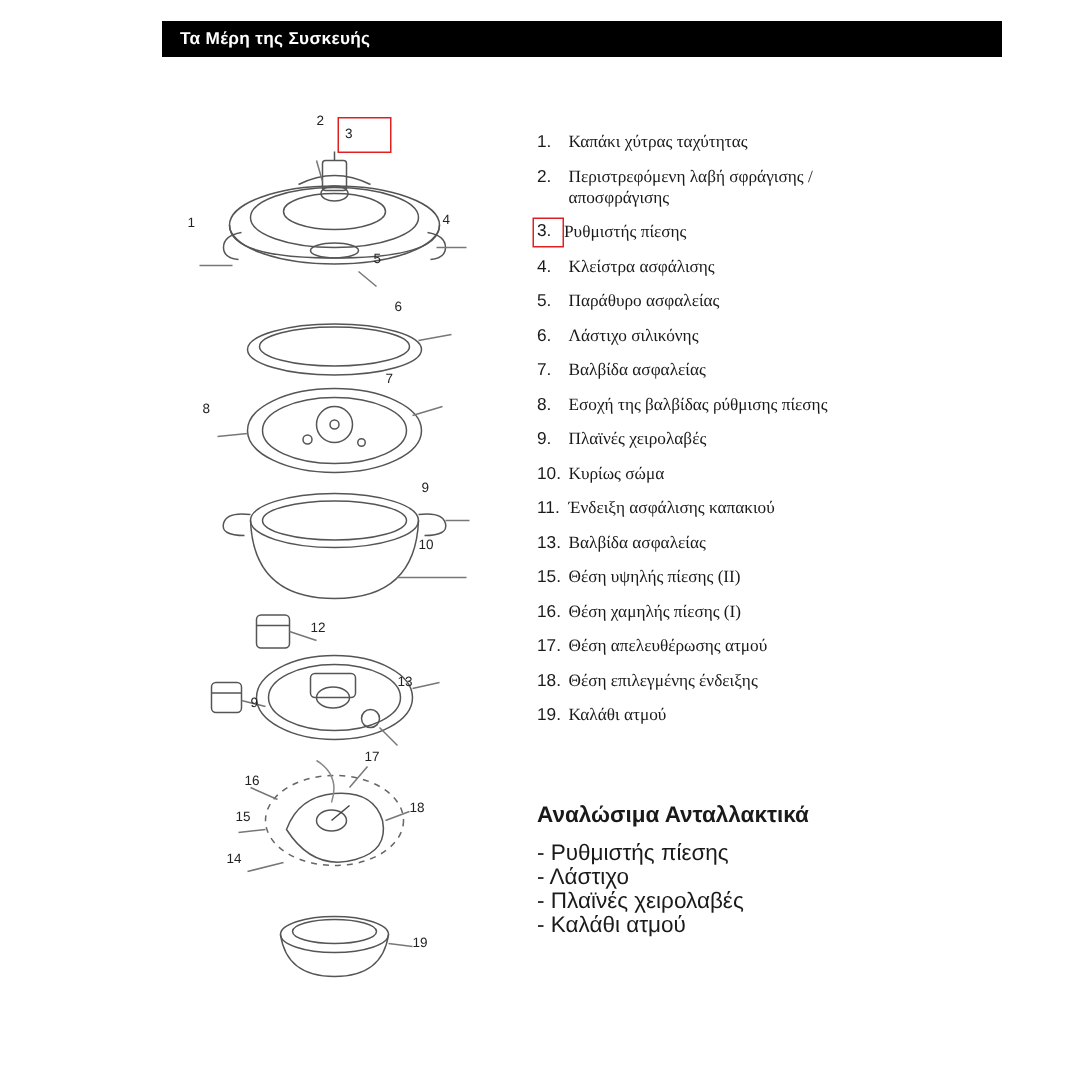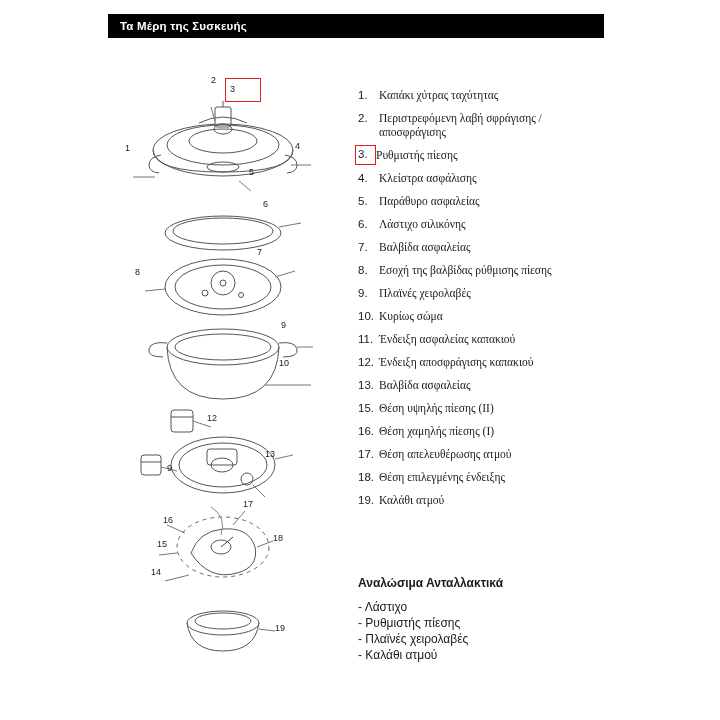--- a/index.html
+++ b/index.html
@@ -25,21 +25,21 @@
     left: 108px;
     top: 0;
     width: 504px;
     height: 720px;
     background: #ffffff;
   }
   .header-bar {
     position: absolute;
     left: 108px;
     top: 14px;
-    width: 496px;
+    width: 560px;
     height: 24px;
     background: #000000;
     color: #ffffff;
     font-size: 11.5px;
     font-weight: bold;
     line-height: 24px;
     padding-left: 12px;
     box-sizing: border-box;
     letter-spacing: 0.2px;
   }
@@ -80,23 +80,23 @@
     margin-bottom: -3px;
     padding-top: 2px;
     padding-bottom: 2px;
     line-height: 13px;
   }
 
   
   .spares {
     position: absolute;
     left: 358px;
-    top: 576px;
+    top: 535px;
     width: 250px;
-    font-size: 12px;
+    font-size: 15px;
     color: #1a1a1a;
   }
   .spares-title {
     font-weight: bold;
     margin-bottom: 9px;
   }
   .spare-item {
     line-height: 16px;
   }
 
@@ -279,25 +279,21 @@
     <div class="part-row">
       <span class="part-num">9.</span>
       <span class="part-label">Πλαϊνές χειρολαβές</span>
     </div>
     <div class="part-row">
       <span class="part-num">10.</span>
       <span class="part-label">Κυρίως σώμα</span>
     </div>
     <div class="part-row">
       <span class="part-num">11.</span>
-      <span class="part-label">Ένδειξη ασφαλείας καπακιού</span>
-    </div>
-    <div class="part-row">
-      <span class="part-num">12.</span>
-      <span class="part-label">Ένδειξη αποσφράγισης καπακιού</span>
+      <span class="part-label">Ένδειξη ασφάλισης καπακιού</span>
     </div>
     <div class="part-row">
       <span class="part-num">13.</span>
       <span class="part-label">Βαλβίδα ασφαλείας</span>
     </div>
     <div class="part-row">
       <span class="part-num">15.</span>
       <span class="part-label">Θέση υψηλής πίεσης (II)</span>
     </div>
     <div class="part-row">
@@ -313,19 +309,19 @@
       <span class="part-label">Θέση επιλεγμένης ένδειξης</span>
     </div>
     <div class="part-row">
       <span class="part-num">19.</span>
       <span class="part-label">Καλάθι ατμού</span>
     </div>
   </div>
 
   <div class="spares">
     <div class="spares-title">Αναλώσιμα Ανταλλακτικά</div>
+    <div class="spare-item">- Ρυθμιστής πίεσης</div>
     <div class="spare-item">- Λάστιχο</div>
-    <div class="spare-item">- Ρυθμιστής πίεσης</div>
     <div class="spare-item">- Πλαϊνές χειρολαβές</div>
     <div class="spare-item">- Καλάθι ατμού</div>
   </div>
 
 </div>
 
 </body></html>

